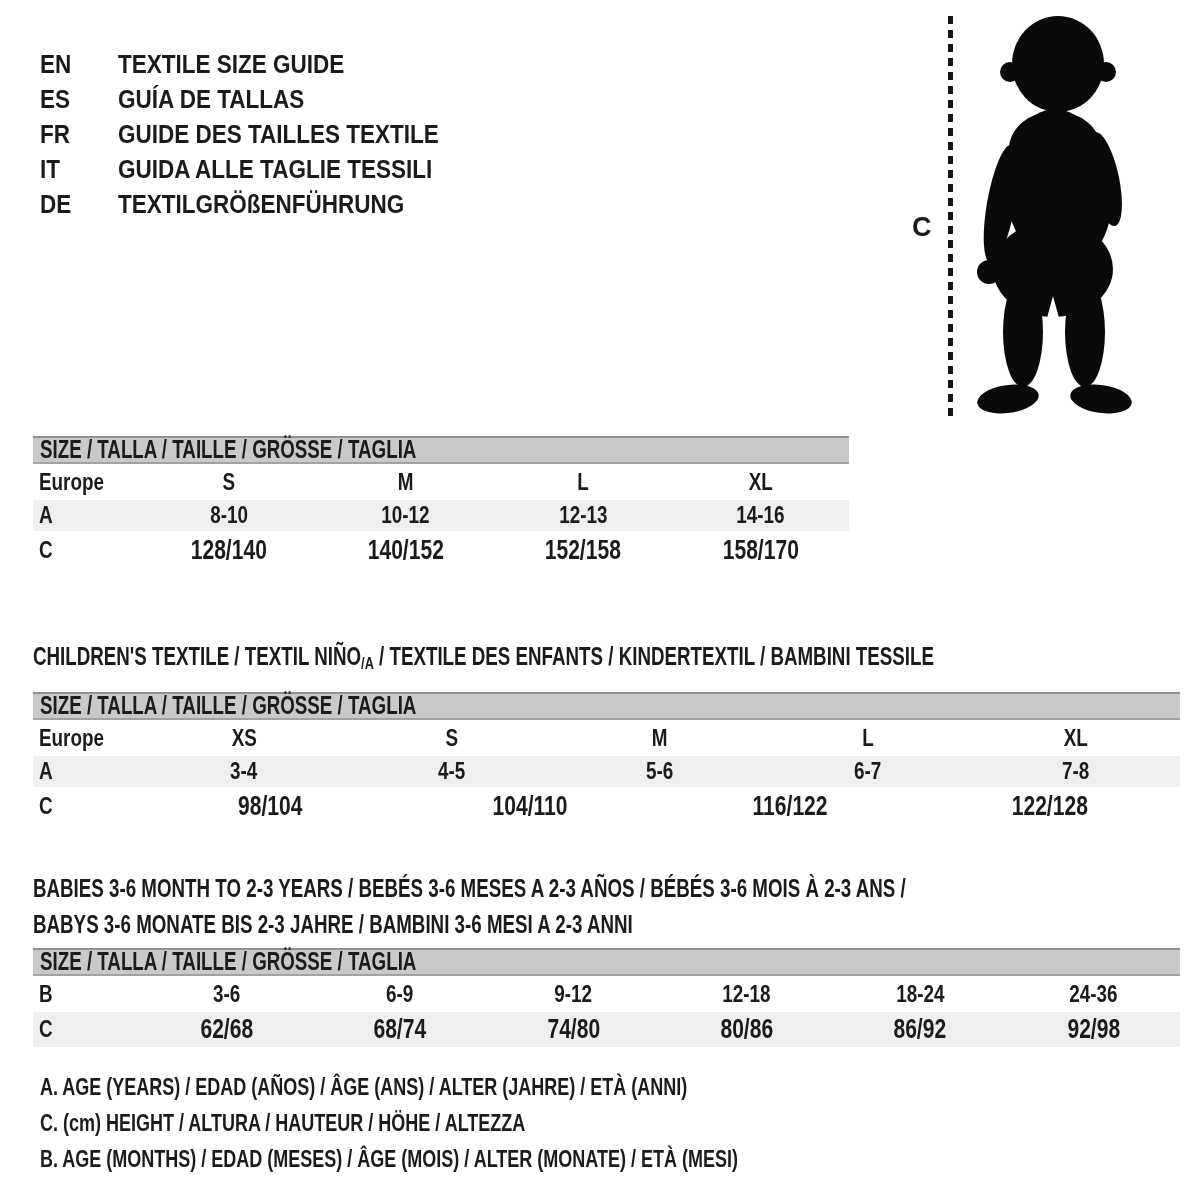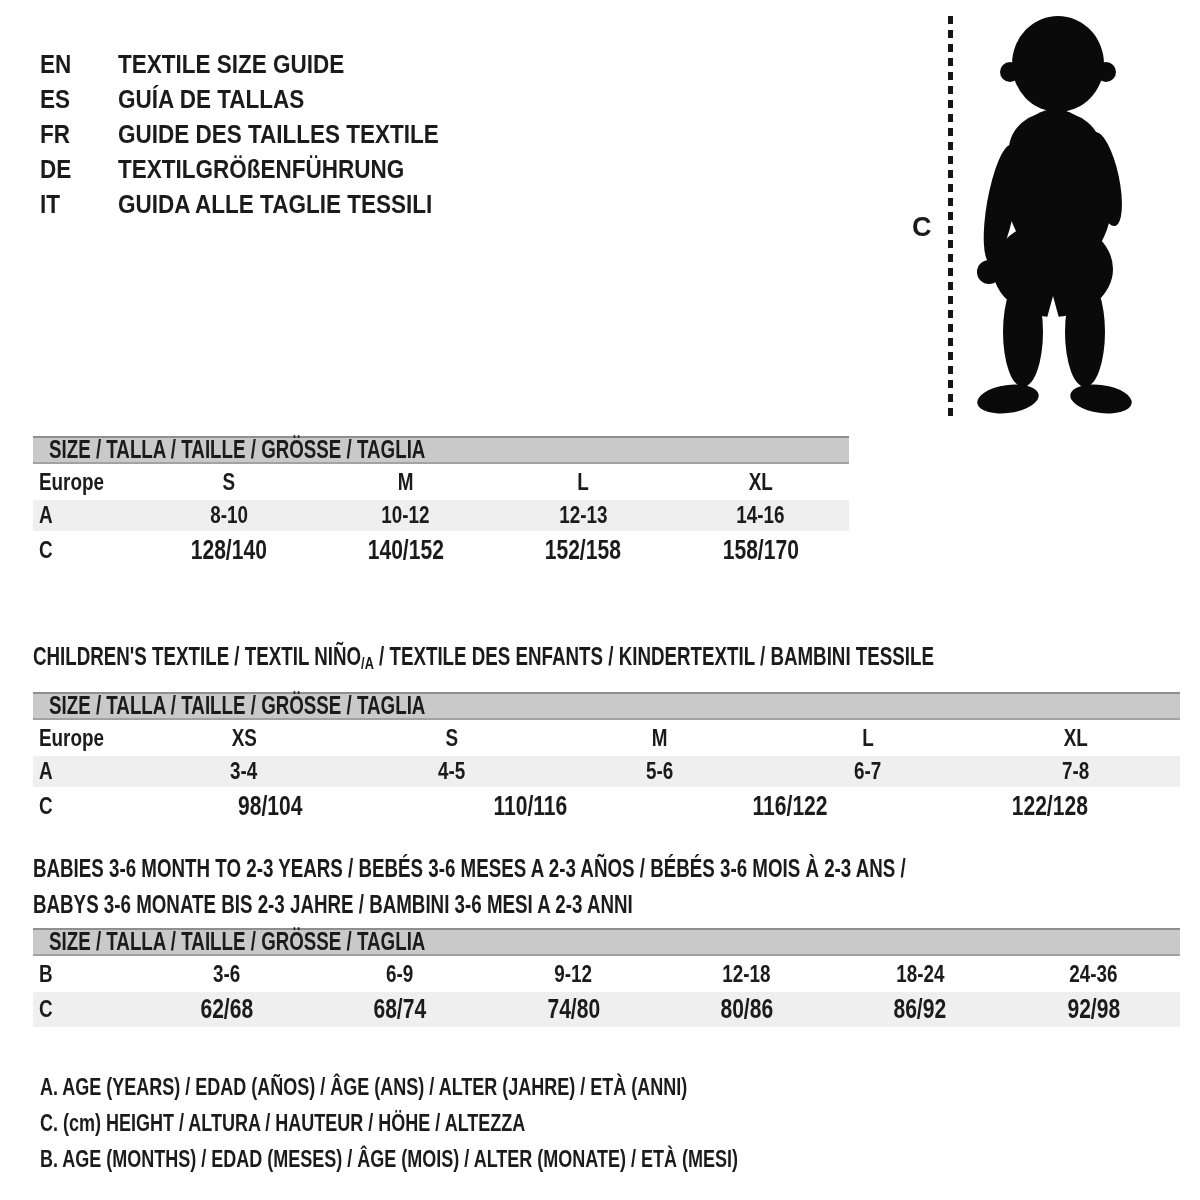--- a/index.html
+++ b/index.html
@@ -30,26 +30,26 @@
   .height-label { position:absolute; left:912px; top:212px; font-size:27px; font-weight:700; }
   .baby-svg { position:absolute; left:963px; top:14px; width:178px; height:406px; }
 
   
   .sec { position:absolute; left:33px; }
   #t1 { top:436px; width:816px; }
   #t2 { top:643px; width:1147px; }
   #t3 { top:850px; width:1147px; }
   .sec-title { height:50px; font-size:25px; line-height:27px; }
   #t2 .sec-title { height:49px; }
-  #t3 .sec-title { height:78px; line-height:36px; }
+  #t3 .sec-title { height:78px; line-height:36px;margin-top:20px; }
   .sub { font-size:17px; vertical-align:-4px; }
   .band {
     height:28px; background:#c9c9c9;
     border-top:2px solid #8f8f8f; border-bottom:2px solid #a2a2a2;
-    padding-left:16px; font-size:25px; line-height:23px;
+    padding-left:7px; font-size:25px; line-height:23px;
   }
   .tr { display:flex; align-items:center; width:100%; }
   .rh  { height:36px; }          
   .ra  { height:31px; background:#efefef; }  
   .rc  { height:38px; }          
   .rb3 { height:36px; }          
   .rc3 { height:35px; background:#efefef; }  
   .td { flex:1; text-align:center; font-size:23px; }
   .td.lab { flex:none; width:107px; text-align:left; padding-left:6px; }
   .big { font-size:27px; transform:scaleX(0.78); }
@@ -68,26 +68,26 @@
   </div>
   <div class="lang-row">
     <span class="code"><span class="cnd">ES</span></span>
     <span class="cnd">GUÍA DE TALLAS</span>
   </div>
   <div class="lang-row">
     <span class="code"><span class="cnd">FR</span></span>
     <span class="cnd">GUIDE DES TAILLES TEXTILE</span>
   </div>
   <div class="lang-row">
+    <span class="code"><span class="cnd">IT</span></span>
+    <span class="cnd">GUIDA ALLE TAGLIE TESSILI</span>
+  </div>
+  <div class="lang-row">
     <span class="code"><span class="cnd">DE</span></span>
     <span class="cnd">TEXTILGRÖßENFÜHRUNG</span>
-  </div>
-  <div class="lang-row">
-    <span class="code"><span class="cnd">IT</span></span>
-    <span class="cnd">GUIDA ALLE TAGLIE TESSILI</span>
   </div>
 </div>
 
 <div class="height-line"></div>
 <div class="height-label">C</div>
 <svg class="baby-svg" viewBox="0 0 178 406" aria-hidden="true">
   <g fill="#0a0a0a">
     <ellipse cx="92" cy="170" rx="50" ry="75"></ellipse>
     <ellipse cx="92" cy="135" rx="46" ry="38"></ellipse>
     <ellipse cx="90" cy="255" rx="60" ry="48"></ellipse>
@@ -154,21 +154,21 @@
     <div class="td lab"><span class="cndl">A</span></div>
     <div class="td"><span class="cndc">3-4</span></div>
     <div class="td"><span class="cndc">4-5</span></div>
     <div class="td"><span class="cndc">5-6</span></div>
     <div class="td"><span class="cndc">6-7</span></div>
     <div class="td"><span class="cndc">7-8</span></div>
   </div>
   <div class="tr rc">
     <div class="td lab"><span class="cndl">C</span></div>
     <div class="td"><span class="cndc big">98/104</span></div>
-    <div class="td"><span class="cndc big">110/116</span></div>
+    <div class="td"><span class="cndc big">104/110</span></div>
     <div class="td"><span class="cndc big">116/122</span></div>
     <div class="td"><span class="cndc big">122/128</span></div>
   </div>
 </section>
 
 <section class="sec" id="t3">
   <div class="sec-title">
     <span class="cndt">BABIES 3-6 MONTH TO 2-3 YEARS / BEBÉS 3-6 MESES A 2-3 AÑOS / BÉBÉS 3-6 MOIS À 2-3 ANS /</span><br>
     <span class="cndt">BABYS 3-6 MONATE BIS 2-3 JAHRE / BAMBINI 3-6 MESI A 2-3 ANNI</span>
   </div>

